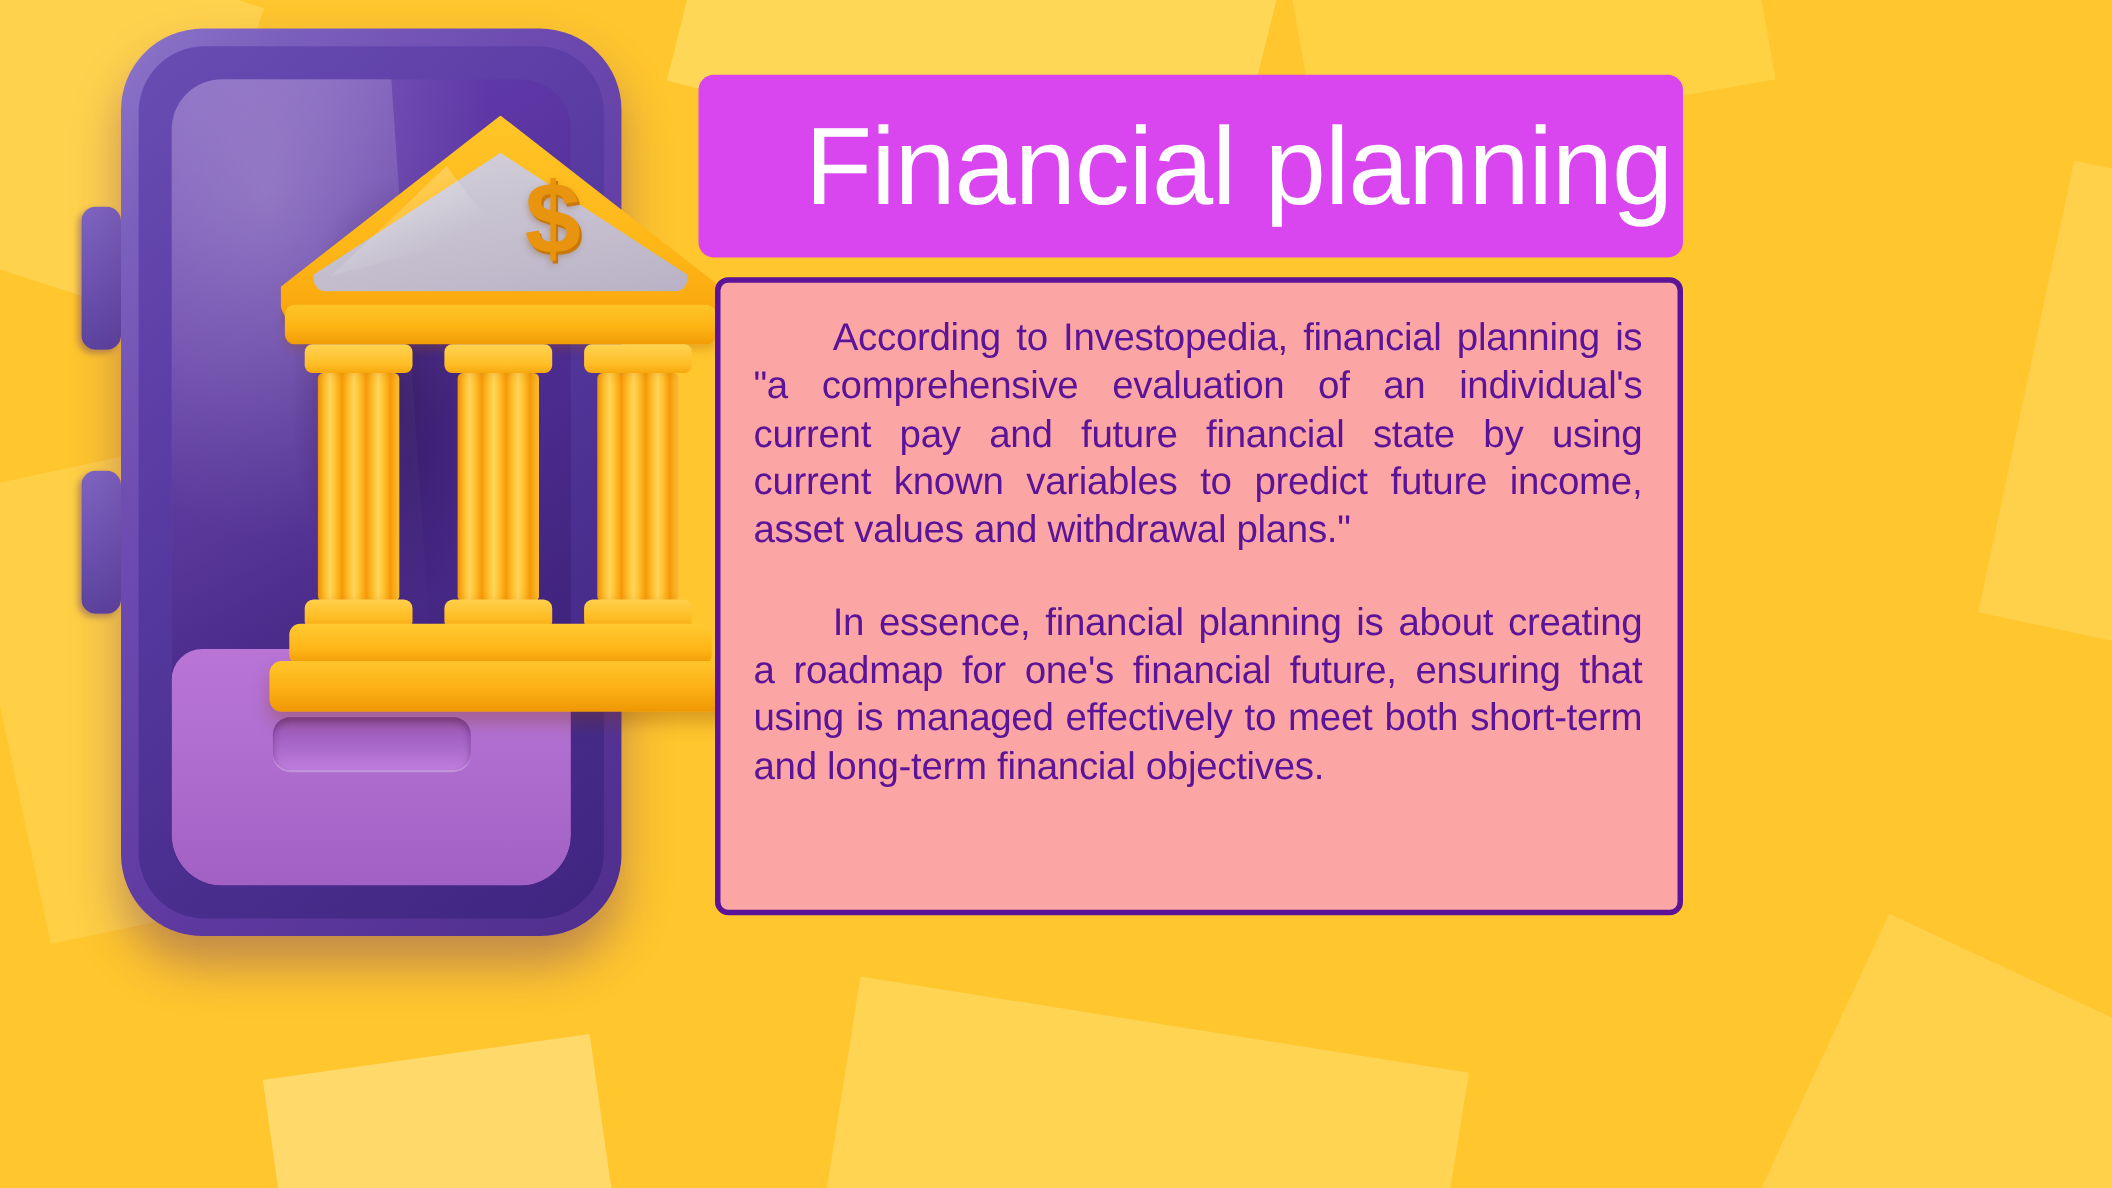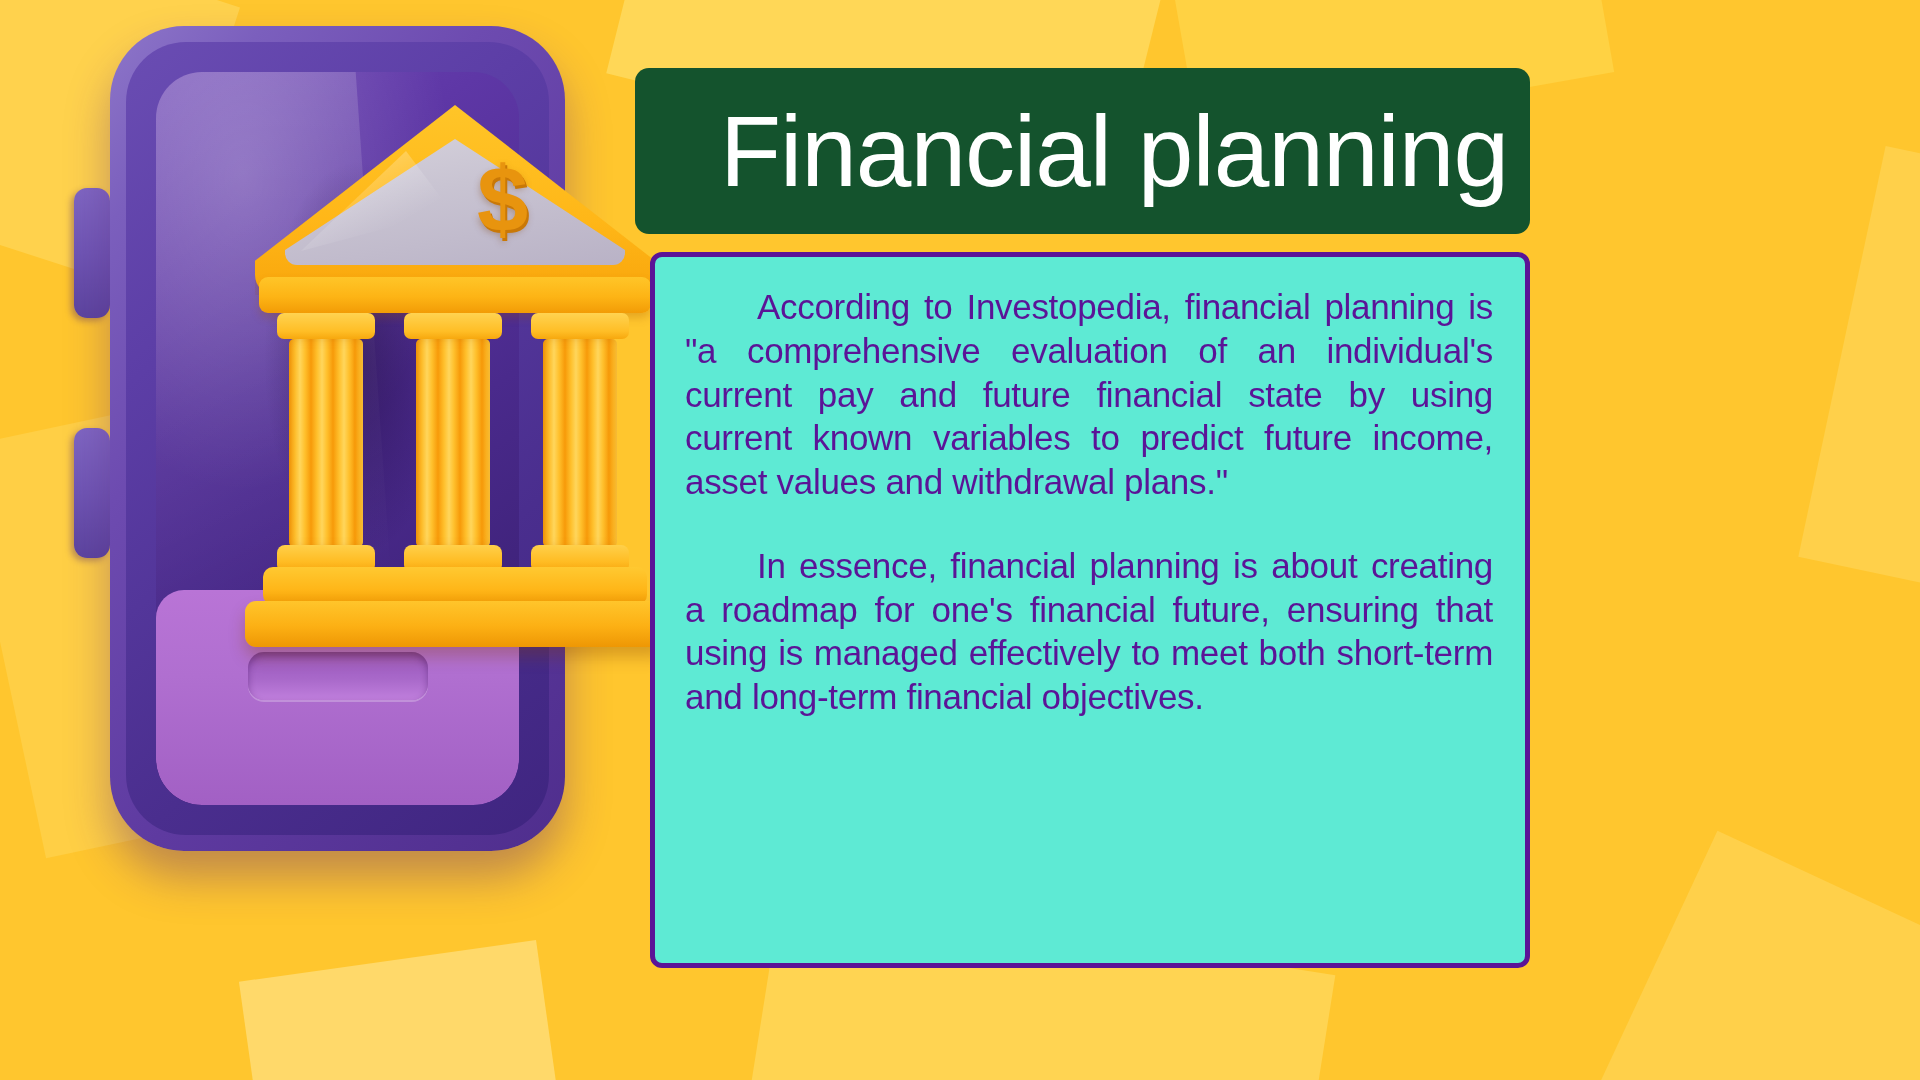--- a/index.html
+++ b/index.html
@@ -143,32 +143,32 @@
     position:absolute; left:0px; top:496px; width:420px; height:46px; border-radius:11px;
     background:linear-gradient(180deg,#FFC52B 0%,#FCB014 55%,#EE9704 100%);
     box-shadow:0 10px 16px rgba(130,60,0,.3);
   }
 
   
   #content { position:absolute; left:635px; top:0; width:1285px; height:1080px; z-index:4; }
 
   #title-banner {
     position:absolute; left:0px; top:68px; width:895px; height:166px;
-    background:#14532d; border-radius:14px;
+    background:#d946ef; border-radius:14px;
     display:flex; align-items:center; justify-content:flex-end;
-    padding-right:22px;
+    padding-right:10px;
   }
   #title-text {
     color:#FFFFFF; font-size:100px; line-height:1;
     font-weight:400; letter-spacing:-1px; white-space:nowrap;
   }
 
   #body-card {
-    position:absolute; left:15px; top:252px; width:880px; height:716px;
-    background:#5eead4; border:5px solid #5B1497; border-radius:12px;
+    position:absolute; left:15px; top:252px; width:880px; height:580px;
+    background:#fca5a5; border:5px solid #5B1497; border-radius:12px;
     padding:28px 32px 20px 30px;
     color:#5B1497;
   }
   .para {
     font-size:35px; line-height:1.25; text-align:justify;
     text-indent:72px; letter-spacing:-.3px;
   }
   .para.second { margin-top:40px; }
 </style>
 </head>

